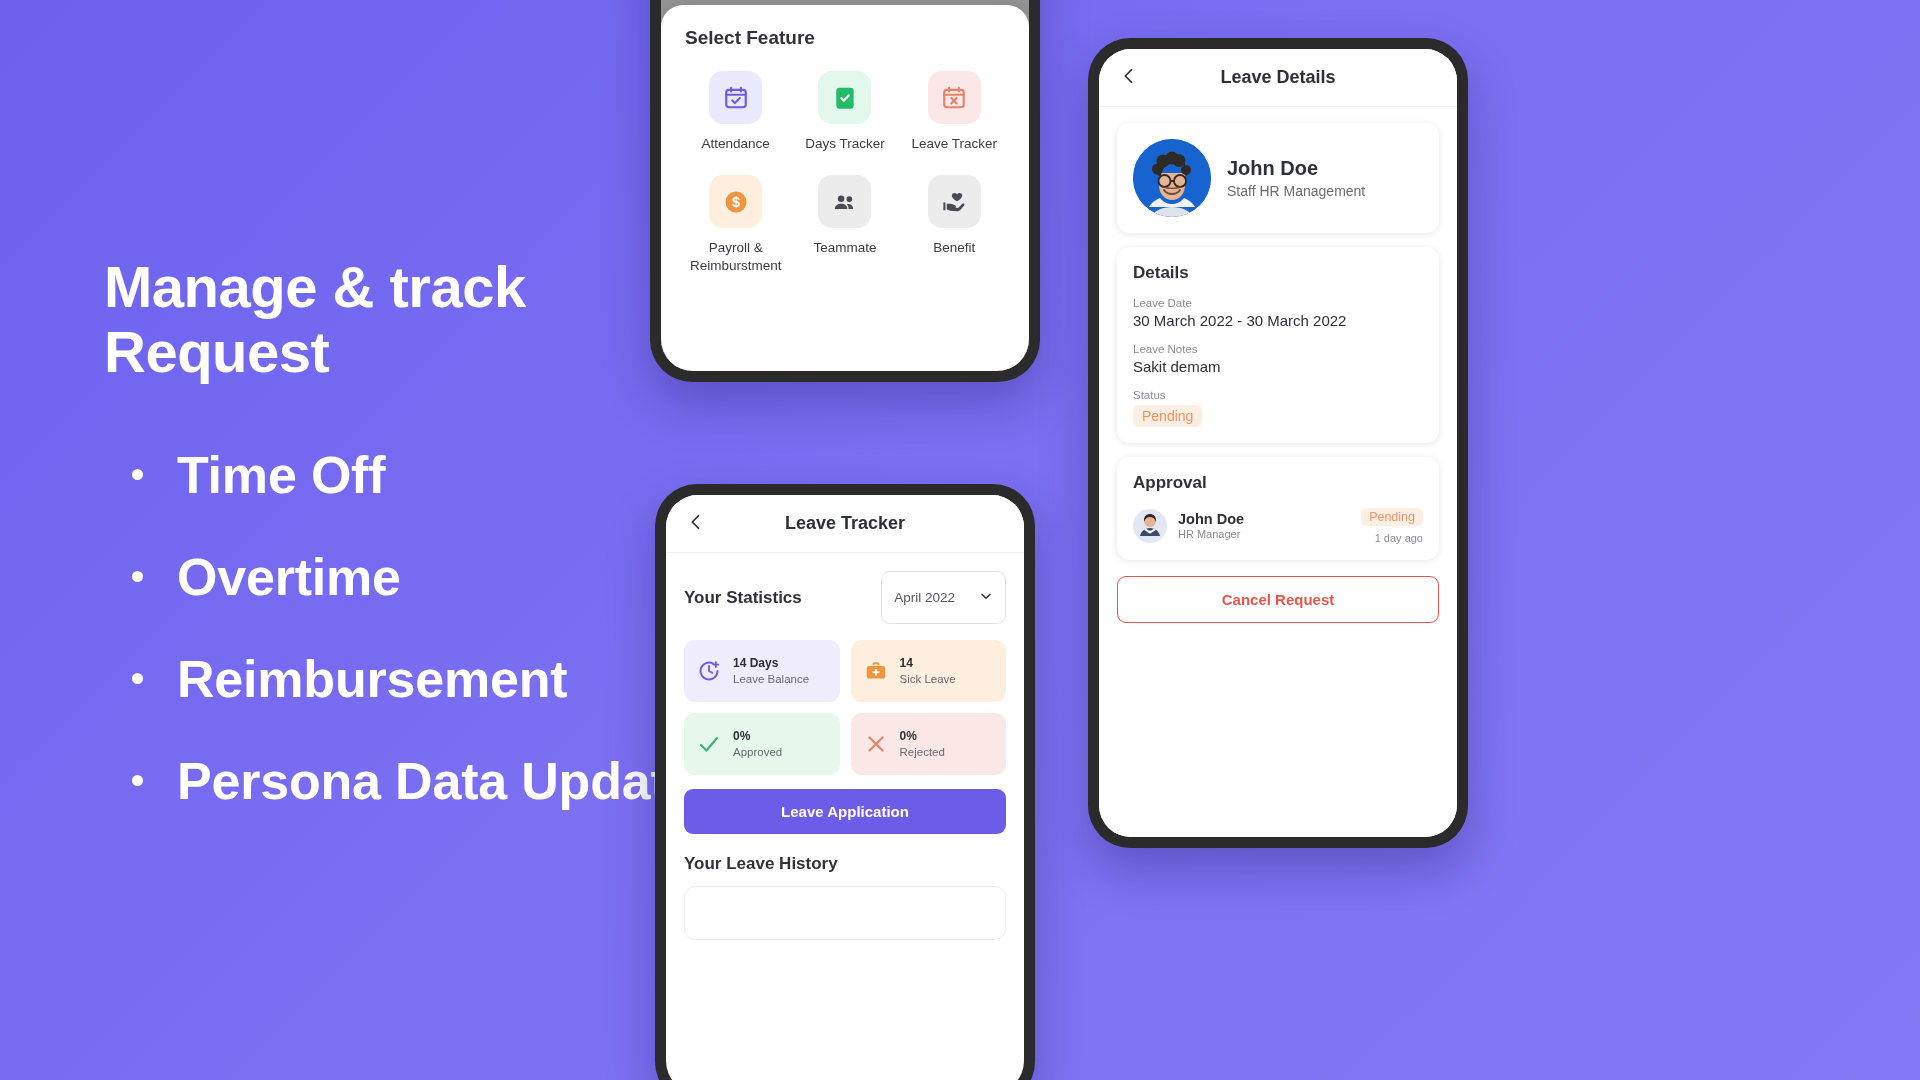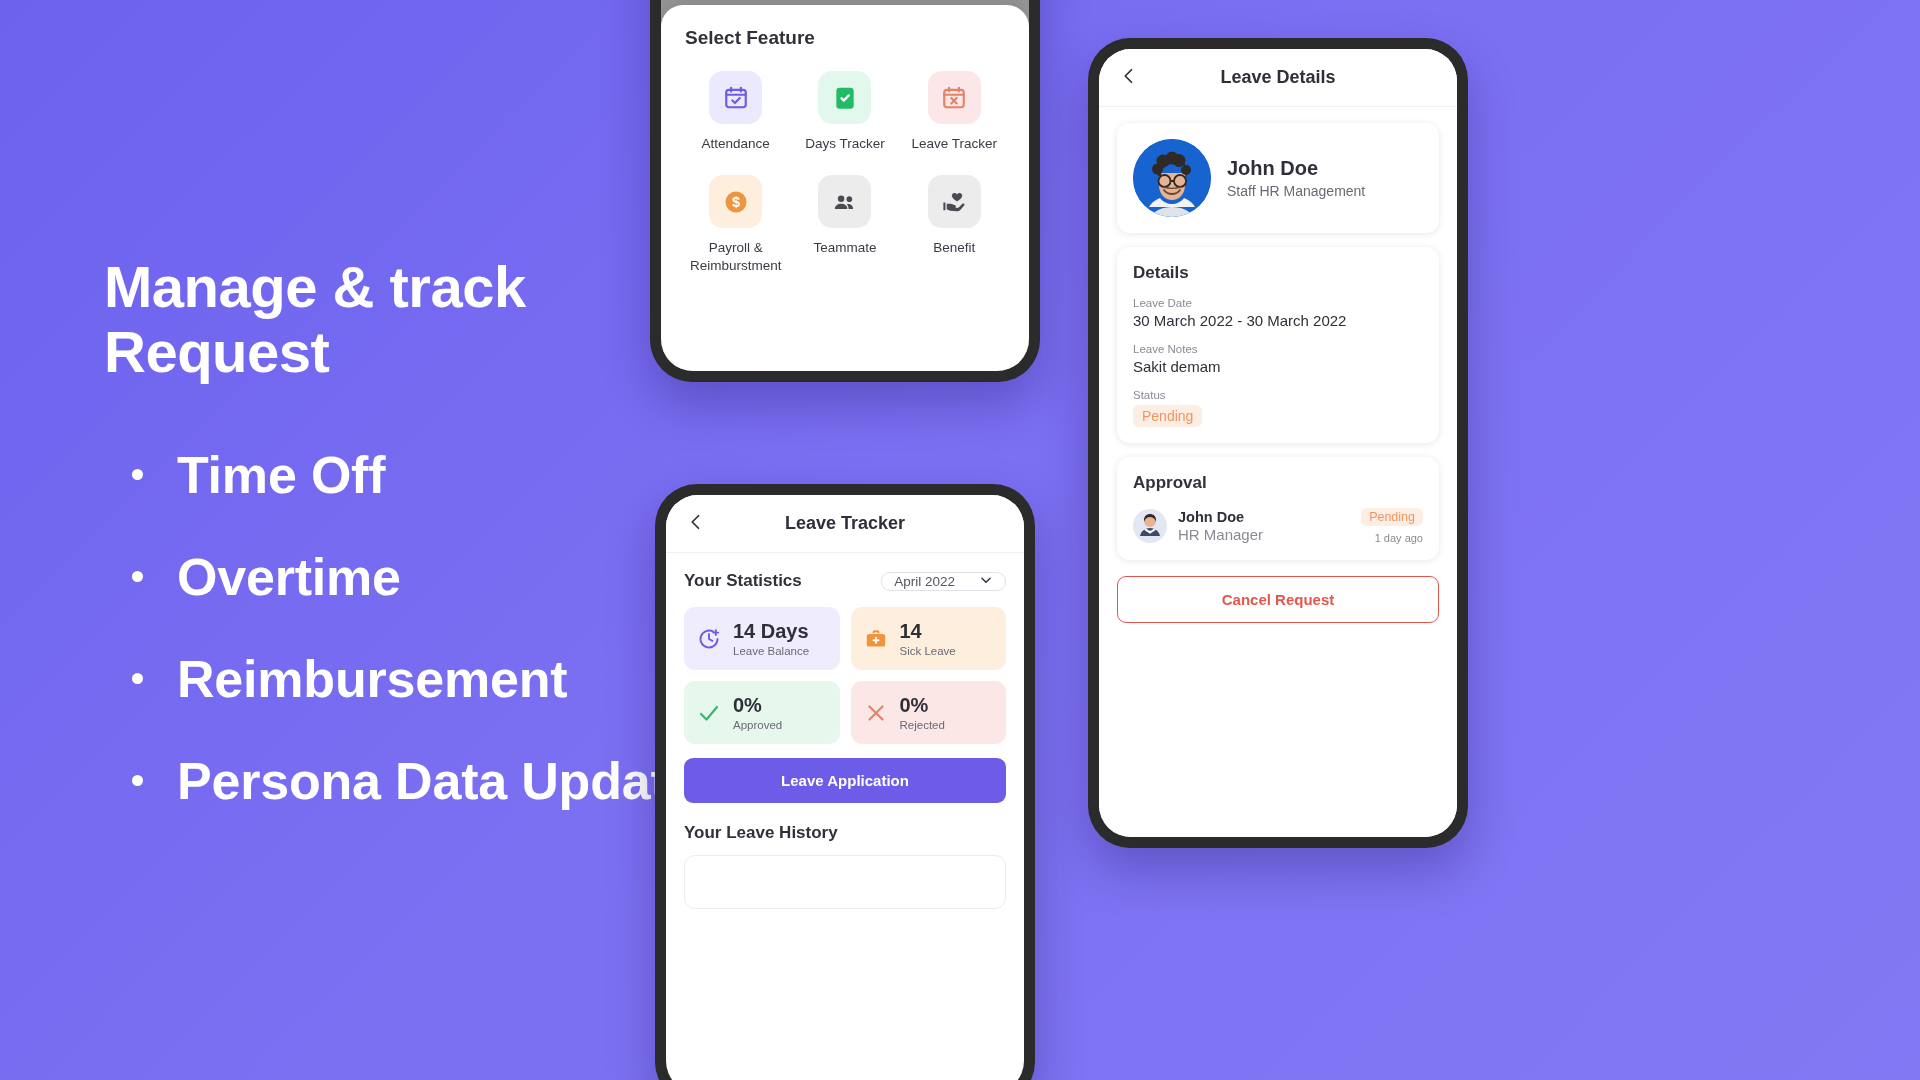--- a/index.html
+++ b/index.html
@@ -110,30 +110,30 @@
     position: absolute; left: 0; right: 0; text-align: center;
     font-size: 18px; font-weight: 700; color: #2f2f39; pointer-events: none;
   }
 
   
   .tracker-body { padding: 18px 18px 0 18px; }
   .stats-head { display: flex; align-items: center; justify-content: space-between; margin-bottom: 16px; }
   .stats-title { font-size: 17px; font-weight: 600; color: #31313a; }
   .month-select {
     border: 1px solid #e1e1ea; border-radius: 9px;
-    padding: 0 12px; font-size: 13.5px; color: #55555f;
+    padding: 17px 12px; font-size: 13.5px; color: #55555f;
     display: flex; align-items: center; gap: 24px; background: #fff;
   }
   .stat-grid { display: grid; grid-template-columns: 1fr 1fr; gap: 11px; }
   .stat-card {
     border-radius: 11px; padding: 13px 12px;
     display: flex; align-items: center; gap: 11px; min-height: 62px;
   }
   .stat-ico { width: 26px; height: 26px; flex: none; display: flex; align-items: center; justify-content: center; }
-  .stat-val { font-size: 20px; font-weight: 700; color: #2f2f39; line-height: 1.15; }
+  .stat-val { font-size: 12px; font-weight: 700; color: #2f2f39; line-height: 1.15; }
   .stat-lab { font-size: 11.5px; color: #6a6a74; margin-top: 2px; }
   .primary-btn {
     margin-top: 14px; width: 100%;
     background: #6c5ce7; color: #fff;
     border: none; border-radius: 9px;
     padding: 14px 0; font-size: 15px; font-weight: 600;
     font-family: inherit;
   }
   .section-title { font-size: 17px; font-weight: 600; color: #31313a; margin: 20px 0 12px; }
   .history-card { border: 1px solid #ececf3; border-radius: 11px; height: 54px; }
@@ -159,21 +159,21 @@
     display: inline-block; margin-top: 4px;
     background: #fdeee4; color: #ef9563;
     font-size: 14px; padding: 3px 9px; border-radius: 6px;
   }
   .approval-row { display: flex; align-items: center; gap: 11px; }
   .approval-avatar {
     width: 34px; height: 34px; border-radius: 50%; flex: none;
     background: #e8eaf6; overflow: hidden;
   }
   .approval-name { font-size: 14.5px; font-weight: 600; color: #2f2f39; }
-  .approval-role { font-size: 15px; color: #8a8a94; margin-top: 1px; }
+  .approval-role { font-size: 11px; color: #8a8a94; margin-top: 1px; }
   .approval-right { margin-left: auto; text-align: right; }
   .approval-time { font-size: 11px; color: #8a8a94; margin-top: 6px; }
   .badge-pending-sm {
     display: inline-block; background: #fdeee4; color: #ef9563;
     font-size: 12.5px; padding: 2px 8px; border-radius: 6px;
   }
   .cancel-btn {
     width: 100%; background: #fff; color: #e2574c;
     border: 1.5px solid #e2574c; border-radius: 9px;
     padding: 14px 15px; font-size: 15px; font-weight: 600;

